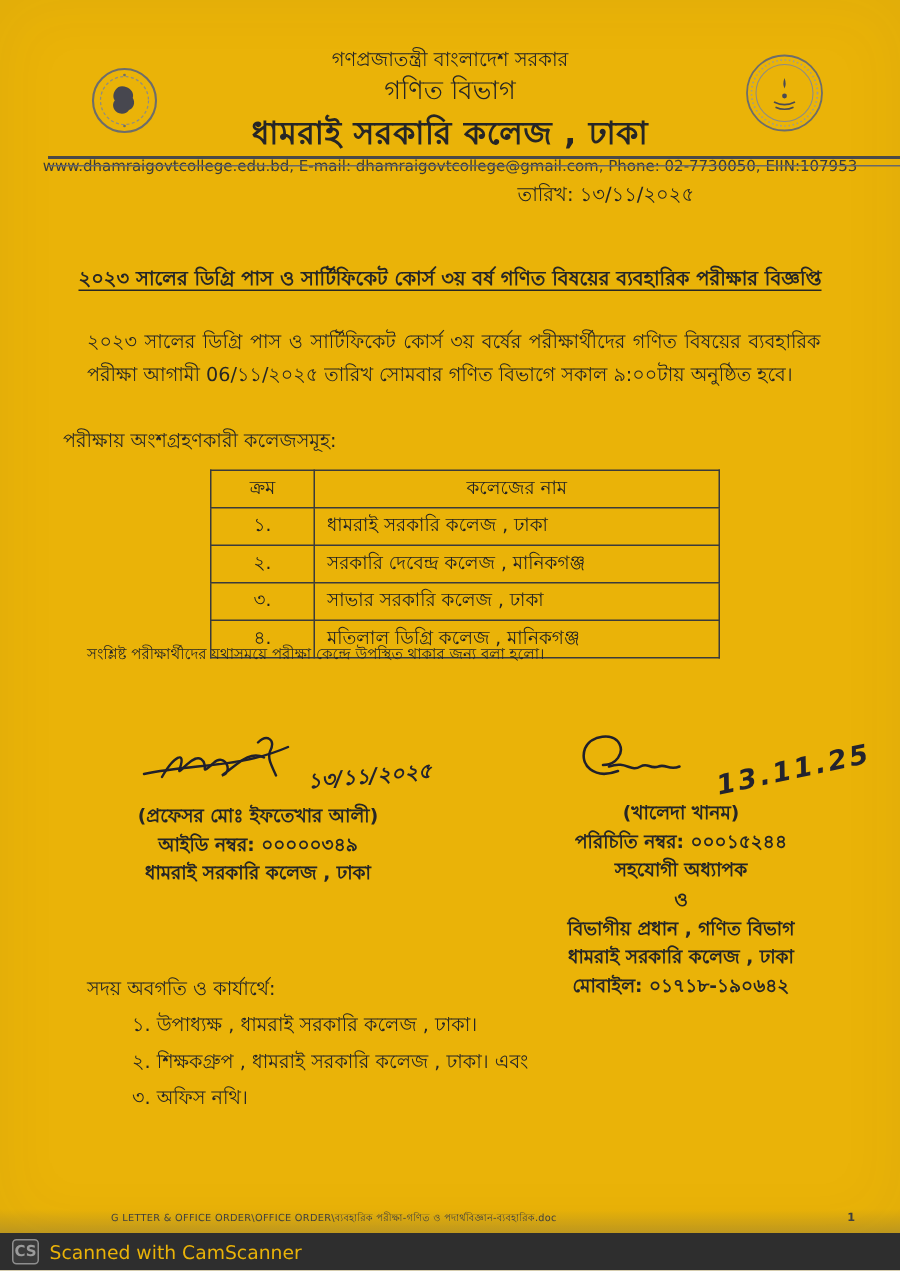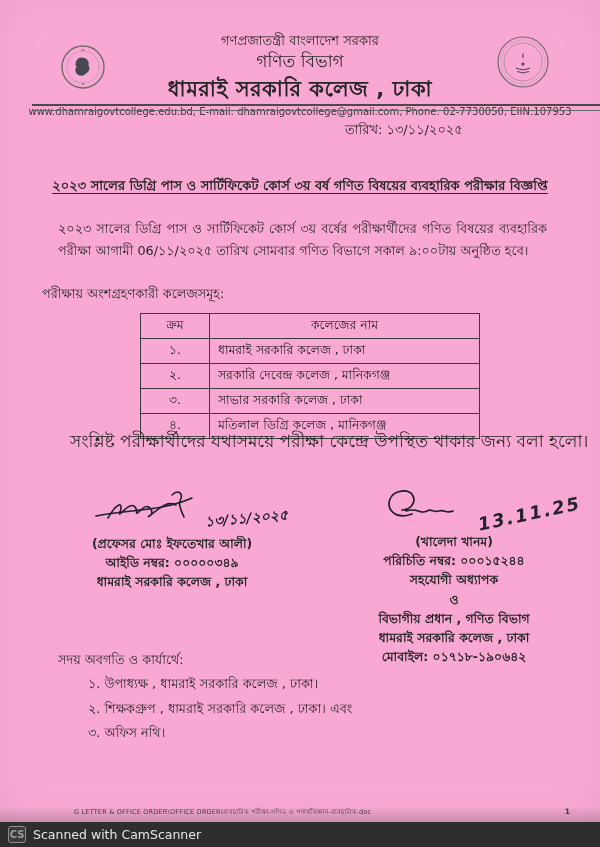--- a/index.html
+++ b/index.html
@@ -2,21 +2,21 @@
 <html><head>
 <meta charset="utf-8">
 <style>
   html,body{margin:0;padding:0;background:#e9e9e7;}
   .stage{
     width:600px;height:847px;position:relative;overflow:hidden;
     font-family:"DejaVu Sans","Liberation Sans",sans-serif;
     background:#fdfdfb;color:#262626;
   }
   .paper{
-    position:relative;width:600px;height:822px;background:#f9a8d4;
+    position:relative;width:600px;height:822px;background:#eab308;
     box-shadow:inset 0 0 45px rgba(60,60,55,0.06);
   }
   .paper::after{
     content:"";position:absolute;left:0;right:0;bottom:0;height:16px;
     background:linear-gradient(to bottom,rgba(0,0,0,0),rgba(90,90,85,0.28));
     pointer-events:none;
   }
   
   .header{position:absolute;top:33px;left:0;right:0;text-align:center;line-height:1.25;}
   .govt{font-size:13px;}
@@ -36,21 +36,21 @@
   }
   .body-par{position:absolute;top:218px;left:58px;right:53px;
     font-size:12.8px;line-height:1.7;text-align:justify;}
   .caption{position:absolute;top:284px;left:42px;font-size:12.8px;}
   
   table.colleges{position:absolute;top:313px;left:140px;width:340px;
     border-collapse:collapse;font-size:12.3px;color:#222;}
   table.colleges th,table.colleges td{border:1.3px solid #3b3b3b;padding:2px 8px;height:19px;}
   table.colleges th{font-weight:normal;text-align:center;}
   table.colleges .c1{width:52px;text-align:center;}
-  .closing{position:absolute;top:428px;left:70px;font-size:17px;}
+  .closing{position:absolute;top:428px;left:58px;font-size:10px;}
   
   .sig{position:absolute;text-align:center;font-size:12.4px;font-weight:bold;line-height:1.55;}
   .sig-left{top:486px;left:62px;width:220px;}
   .sig-right{top:484px;left:336px;width:236px;}
   .sig-art{position:relative;height:46px;margin-bottom:2px;}
   .sig-art svg{position:absolute;left:30px;top:0;}
   .sig-right .sig-art svg{left:40px;}
   .hand{position:absolute;font-style:italic;color:#23232e;white-space:nowrap;}
   .hand-left{right:-6px;top:22px;font-size:14px;transform:rotate(-5deg);}
   .hand-right{right:-10px;top:16px;font-size:18px;letter-spacing:2px;transform:rotate(-12deg);font-weight:bold;}
@@ -65,21 +65,21 @@
   
   .scanbar{
     position:absolute;left:0;bottom:0;width:600px;height:25px;background:#2e2e2e;
     display:flex;align-items:center;gap:7px;padding-left:8px;box-sizing:border-box;
   }
   .cs-badge{
     width:16px;height:15px;border:1.5px solid #8e8e8e;border-radius:3px;color:#9b9b9b;
     font-size:10px;font-weight:bold;display:flex;align-items:center;justify-content:center;
     background:#3a3a3a;flex:0 0 auto;
   }
-  .cs-label{color:#e5e5e5;font-size:12.5px;}
+  .cs-label{color:#eab308;font-size:12.5px;}
 </style>
 </head>
 <body>
 
 <div class="stage">
   <div class="paper">
 
     <div class="seal seal-left">
       <svg width="46" height="46" viewBox="0 0 46 46">
         <circle cx="23" cy="23" r="21" fill="none" stroke="#6d6d6b" stroke-width="1.4"></circle>

